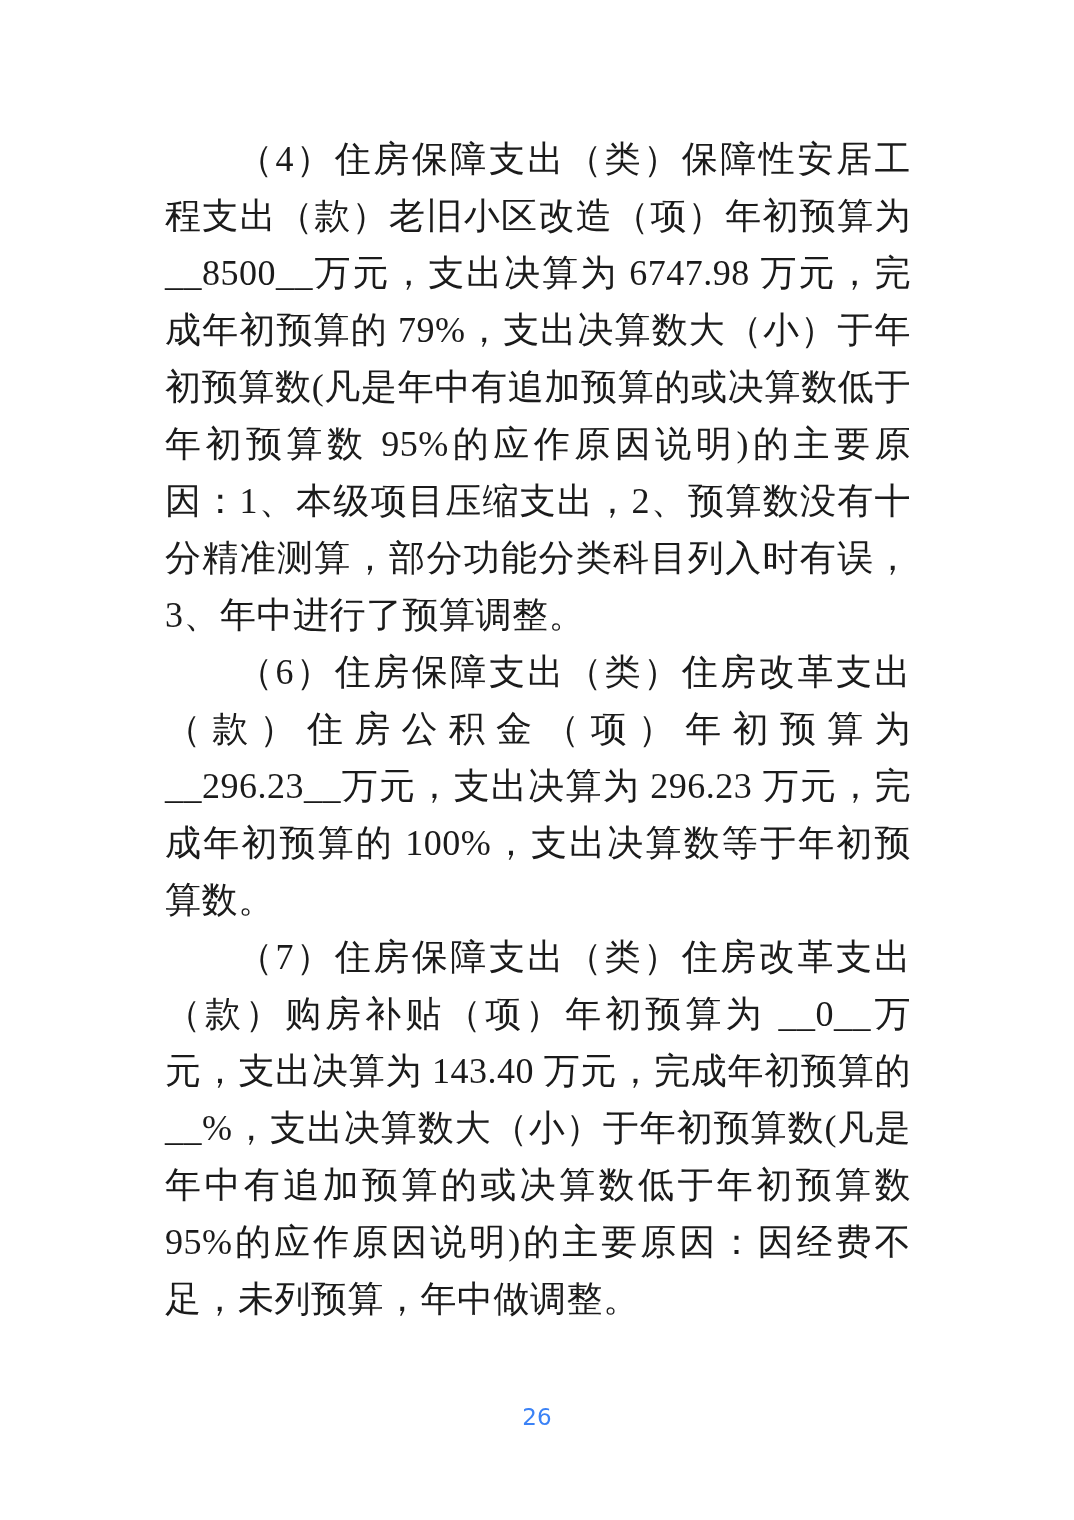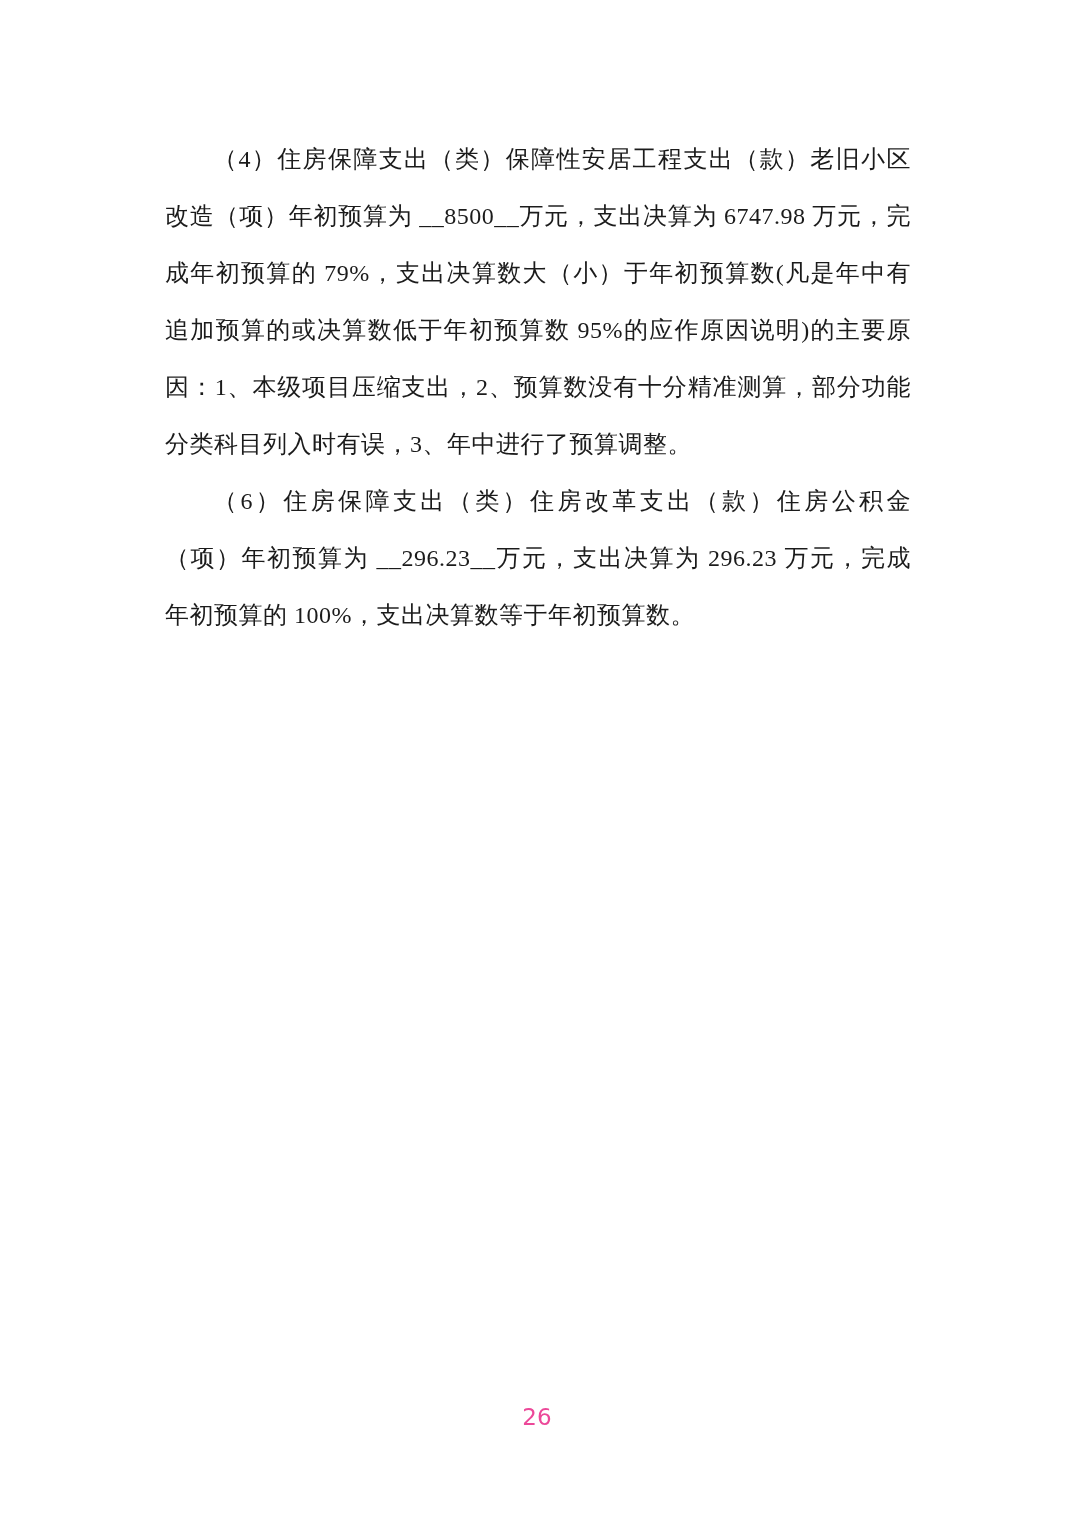--- a/index.html
+++ b/index.html
@@ -14,48 +14,49 @@
     background: #ffffff;
     overflow: hidden;
   }
   .content {
     position: absolute;
     top: 131px;
     left: 165px;
     width: 746px;
     color: #1b1b1b;
     font-family: "Liberation Serif", "DejaVu Serif", serif;
-    font-size: 24px;
+    font-size: 36px;
     line-height: 57px;
     text-align: justify;
     text-justify: inter-ideograph;
   }
   .para {
     margin: 0;
     padding: 0;
     text-indent: 2em;
     letter-spacing: 0.5px;
   }
   .page-footer {
     position: absolute;
     top: 1404px;
     left: 0;
     width: 100%;
     text-align: center;
   }
   .page-number {
     font-family: "DejaVu Sans", "Liberation Sans", sans-serif;
     font-size: 23px;
-    color: #ec4899;
+    color: #3b82f6;
   }
 </style>
 </head>
 <body>
 
 <div class="page">
   <main class="content">
     <p class="para">（4）住房保障支出（类）保障性安居工程支出（款）老旧小区改造（项）年初预算为  __8500__万元，支出决算为 6747.98 万元，完成年初预算的 79%，支出决算数大（小）于年初预算数(凡是年中有追加预算的或决算数低于年初预算数 95%的应作原因说明)的主要原因：1、本级项目压缩支出，2、预算数没有十分精准测算，部分功能分类科目列入时有误，3、年中进行了预算调整。</p>
     <p class="para">（6）住房保障支出（类）住房改革支出（款）住房公积金（项）年初预算为  __296.23__万元，支出决算为 296.23 万元，完成年初预算的 100%，支出决算数等于年初预算数。</p>
+    <p class="para">（7）住房保障支出（类）住房改革支出（款）购房补贴（项）年初预算为  __0__万元，支出决算为 143.40 万元，完成年初预算的__%，支出决算数大（小）于年初预算数(凡是年中有追加预算的或决算数低于年初预算数 95%的应作原因说明)的主要原因：因经费不足，未列预算，年中做调整。</p>
   </main>
   <footer class="page-footer">
     <span class="page-number">26</span>
   </footer>
 </div>
 
 </body></html>

